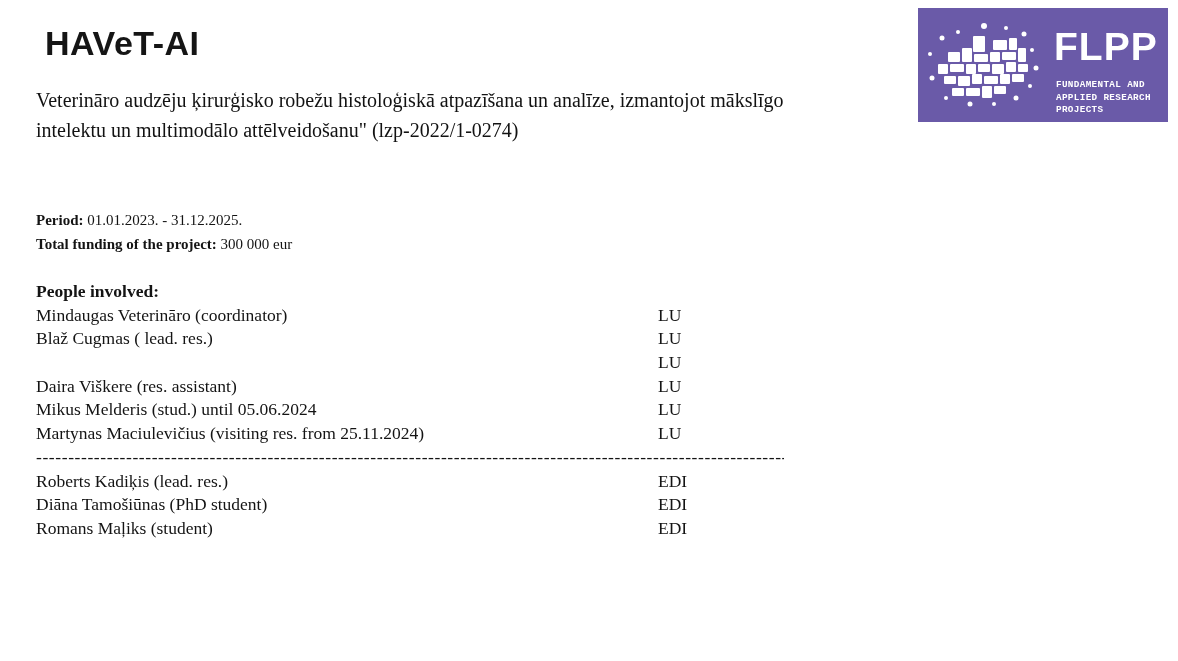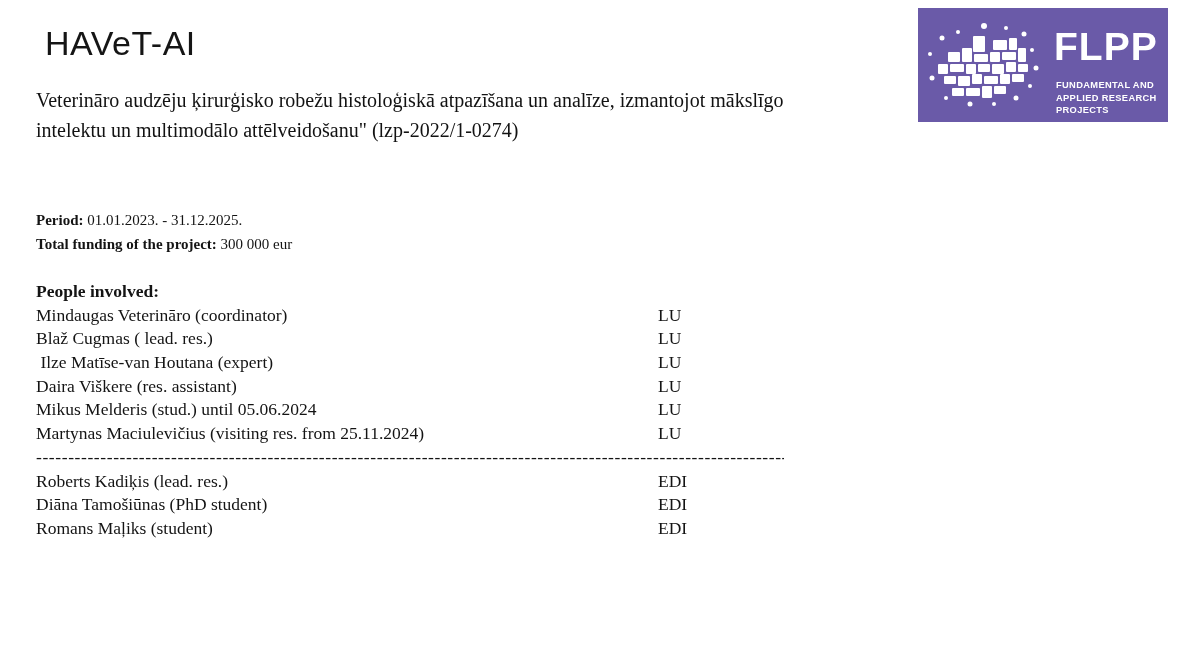--- a/index.html
+++ b/index.html
@@ -2,21 +2,21 @@
 <html><head>
 <meta charset="utf-8">
 <style>
   * { margin: 0; padding: 0; box-sizing: border-box; }
   html, body { width: 1178px; height: 661px; background: #ffffff; overflow: hidden; }
   body { position: relative; font-family: "Liberation Serif", "DejaVu Serif", serif; color: #141414; }
 
   .page-title {
     position: absolute; left: 45px; top: 24px;
     font-family: "Liberation Sans", "DejaVu Sans", sans-serif;
-    font-size: 34px; font-weight: 400; letter-spacing: 0.5px; color: #151515;
+    font-size: 34px; font-weight: 700; letter-spacing: 0.5px; color: #151515;
   }
 
   .subtitle {
     position: absolute; left: 36px; top: 86px; width: 900px;
     font-size: 20px; line-height: 29.5px; color: #121212; font-family: Liberation Serif, serif;
   }
 
   .meta {
     position: absolute; left: 36px; top: 208px;
     font-size: 15px; line-height: 24px;
@@ -41,21 +41,21 @@
     background: #6A5AA8;
   }
   .flpp-brain { position: absolute; left: 0; top: 0; }
   .flpp-acronym {
     position: absolute; left: 136px; top: 17px;
     font-family: "Liberation Sans", "DejaVu Sans", sans-serif;
     font-size: 39px; font-weight: 700; color: #ffffff; letter-spacing: 1px;
   }
   .flpp-subtext {
     position: absolute; left: 138px; top: 71px;
-    font-family: Liberation Sans, sans-serif;
+    font-family: Liberation Mono, monospace;
     font-size: 9.3px; font-weight: 700; letter-spacing: 0.35px;
     color: #ffffff; line-height: 12.6px;
   }
 </style>
 </head>
 <body>
 
 <div class="page-title">HAVeT-AI</div>
 
 <div class="subtitle">
@@ -79,21 +79,20 @@
 
   <div class="person-row">
     <span class="person-name">Mindaugas Veterināro (coordinator)</span>
     <span class="person-org">LU</span>
   </div>
   <div class="person-row">
     <span class="person-name">Blaž Cugmas ( lead. res.)</span>
     <span class="person-org">LU</span>
   </div>
   <div class="person-row">
-    <span class="person-name"> Ilze Matīse-van Houtana (expert)</span>
     <span class="person-org">LU</span>
   </div>
   <div class="person-row">
     <span class="person-name">Daira Viškere (res. assistant)</span>
     <span class="person-org">LU</span>
   </div>
   <div class="person-row">
     <span class="person-name">Mikus Melderis (stud.) until 05.06.2024</span>
     <span class="person-org">LU</span>
   </div>

